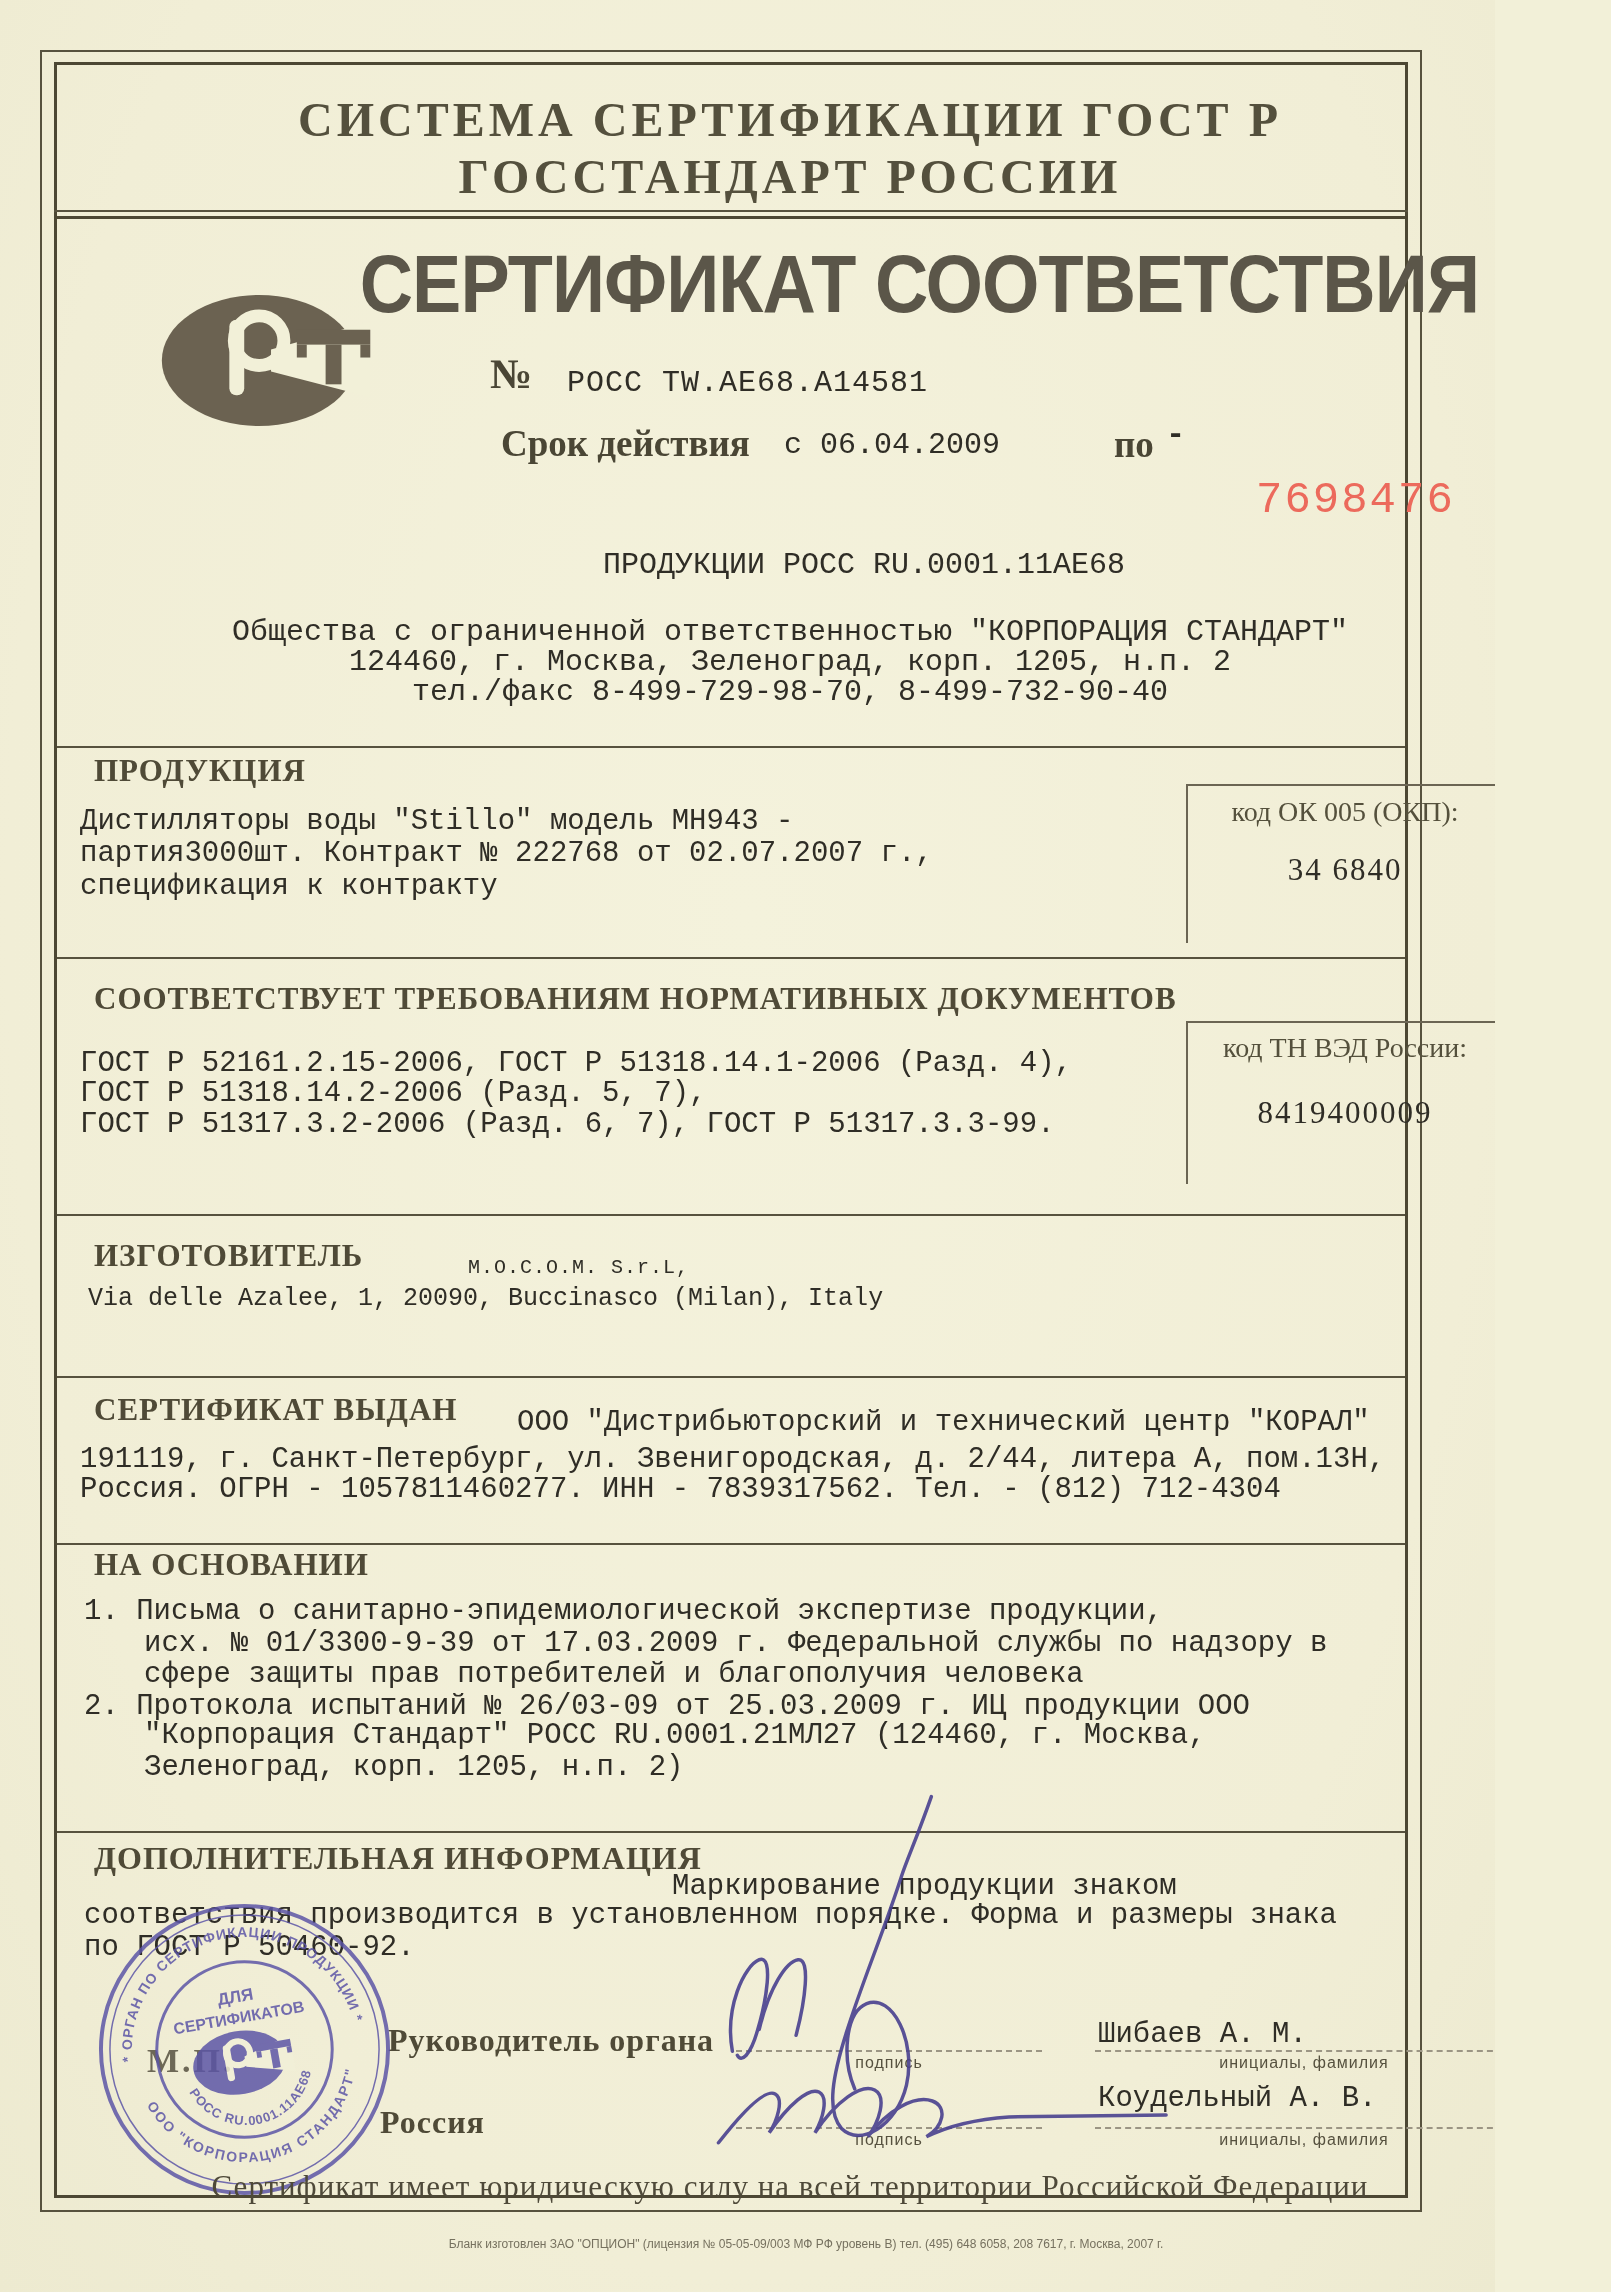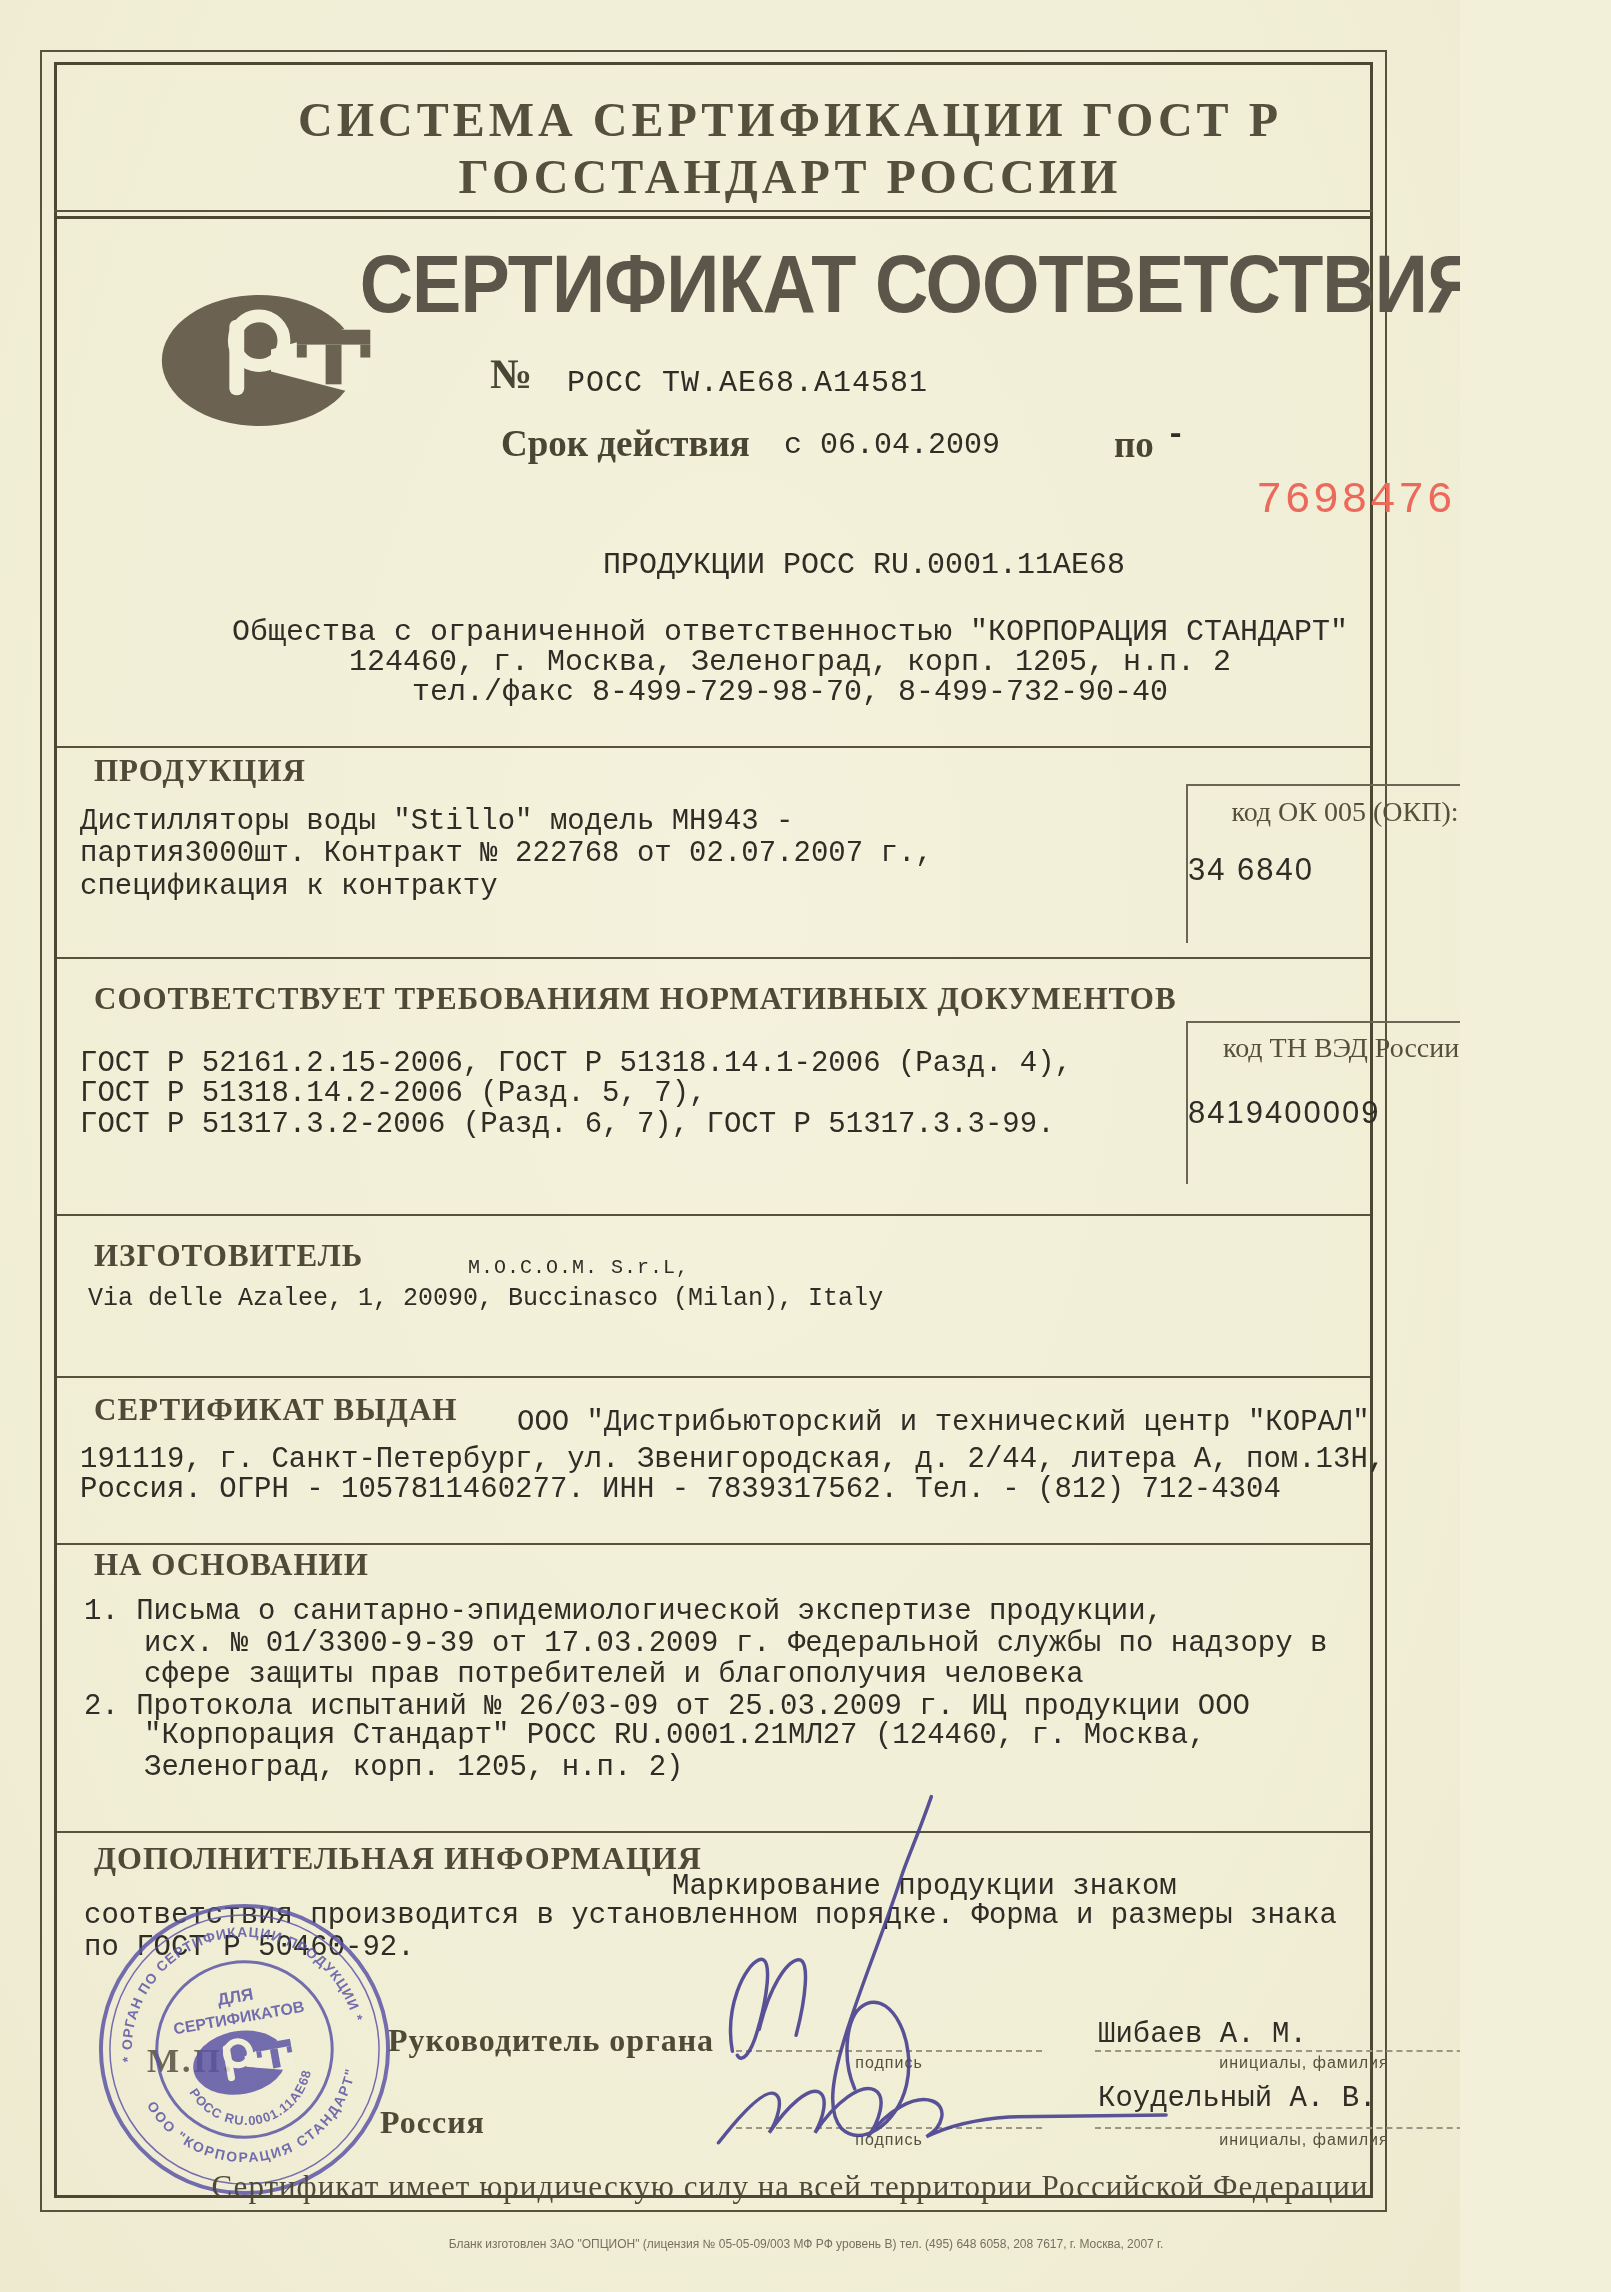--- a/index.html
+++ b/index.html
@@ -8,43 +8,43 @@
     --head:#4f4a37;
     --rule:#57523e;
     --red:#ec6a5c;
     --stamp:#5b54a6;
     --sig:#49418f;
     --logo:#6b6251;
   }
   html,body{margin:0;padding:0;background:var(--paper);}
   .page{position:relative;width:1460px;height:2292px;background:
     radial-gradient(ellipse at 50% 40%, #f4f2dc 0%, #f1eed6 70%, #edead0 100%);
-    overflow:hidden;font-family:"Liberation Serif",serif;}
+    overflow:hidden;font-family:"Liberation Serif",serif;padding-left:35px;}
   .abs{position:absolute;white-space:nowrap;}
   .frame-outer{position:absolute;left:40px;top:50px;right:73px;bottom:80px;
     border:2px solid var(--rule);}
   .frame-inner{position:absolute;left:54px;top:62px;right:87px;bottom:94px;
     border:3px solid #4c4733;}
   .hsep1{position:absolute;left:54px;right:87px;top:210px;border-top:2px solid var(--rule);}
   .hsep2{position:absolute;left:54px;right:87px;top:216px;border-top:3px solid #4c4733;}
   .hr{position:absolute;left:57px;right:90px;border-top:2px solid var(--rule);}
   .center{left:57px;width:1466px;text-align:center;}
   .hdr{font-weight:bold;color:#54503d;letter-spacing:4px;font-size:48px;}
   .title{left:299px;top:237px;width:1214px;text-align:center;
     font-family:"Liberation Sans",sans-serif;font-weight:bold;font-size:82px;
     color:#5b5649;transform:scaleX(.9);transform-origin:50% 50%;letter-spacing:-1px;}
   .slabel{font-weight:bold;color:var(--head);font-size:31px;letter-spacing:1px;}
   .mono{font-family:"Liberation Mono","DejaVu Sans Mono",monospace;color:var(--ink);font-size:29px;}
   .serif-med{color:#4a4635;font-weight:bold;}
   .codebox{position:absolute;left:1186px;width:314px;border-top:2px solid #6b6553;
     border-left:2px solid #6b6553;}
   .codebox .lbl{position:absolute;left:0;width:100%;text-align:center;
     font-size:28px;color:#54503c;white-space:nowrap;}
-  .codebox .val{position:absolute;left:0;width:100%;text-align:left;
-    font-family:Liberation Sans, sans-serif;font-size:31px;
+  .codebox .val{position:absolute;left:0;width:100%;text-align:center;
+    font-family:Liberation Serif, serif;font-size:31px;
     color:var(--ink);letter-spacing:2px;white-space:nowrap;}
   .red-num{font-family:"Liberation Mono","DejaVu Sans Mono",monospace;
     font-size:44px;color:var(--red);letter-spacing:2px;}
   .sigline{position:absolute;border-top:2px dashed #9b9584;height:0;}
   .cap{position:absolute;text-align:center;font-family:"Liberation Sans",sans-serif;
     font-size:16px;color:#56513f;letter-spacing:1px;}
   .legal{font-size:31px;color:#4e4939;letter-spacing:1px;}
   .fine{font-family:"Liberation Sans",sans-serif;font-size:12px;color:#76715f;}
   .mp{font-size:34px;color:#6d6856;letter-spacing:3px;font-weight:bold;}
   .stamp{position:absolute;left:95px;top:1900px;width:299px;height:299px;opacity:.84;}

